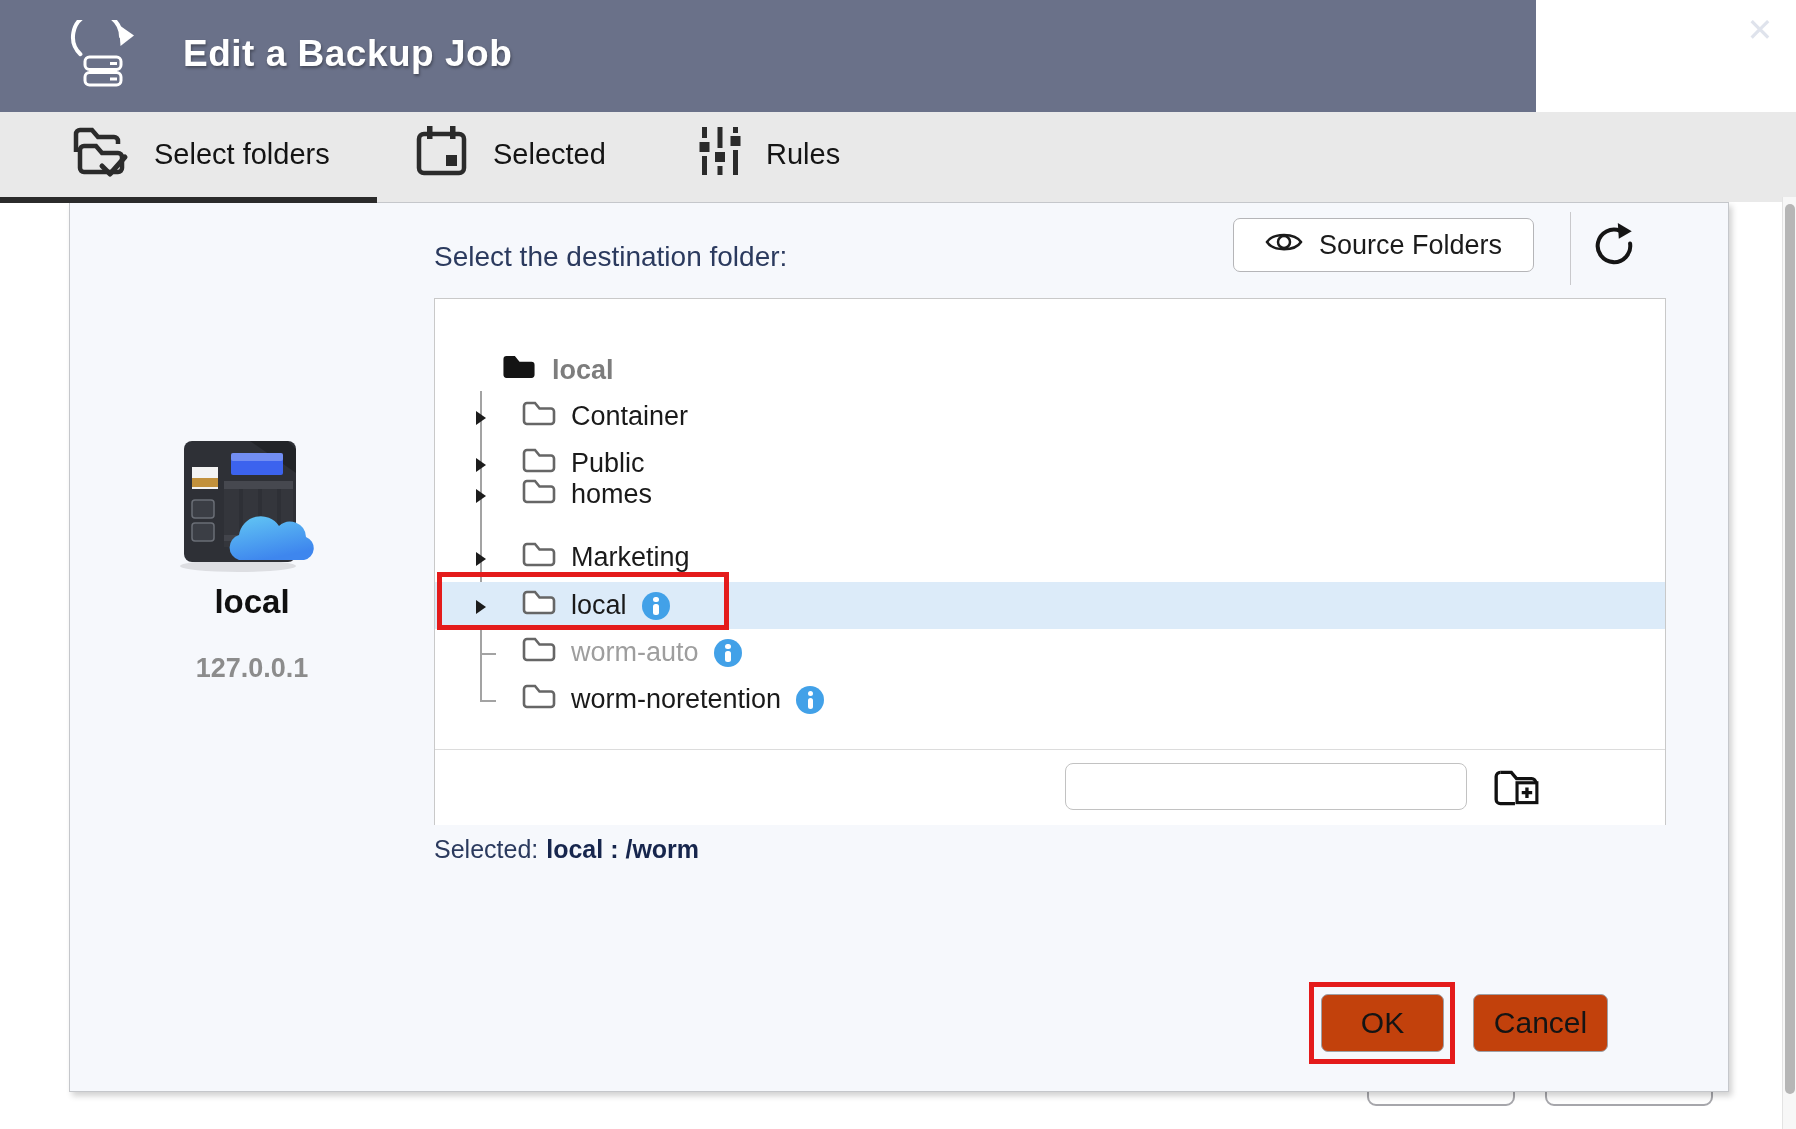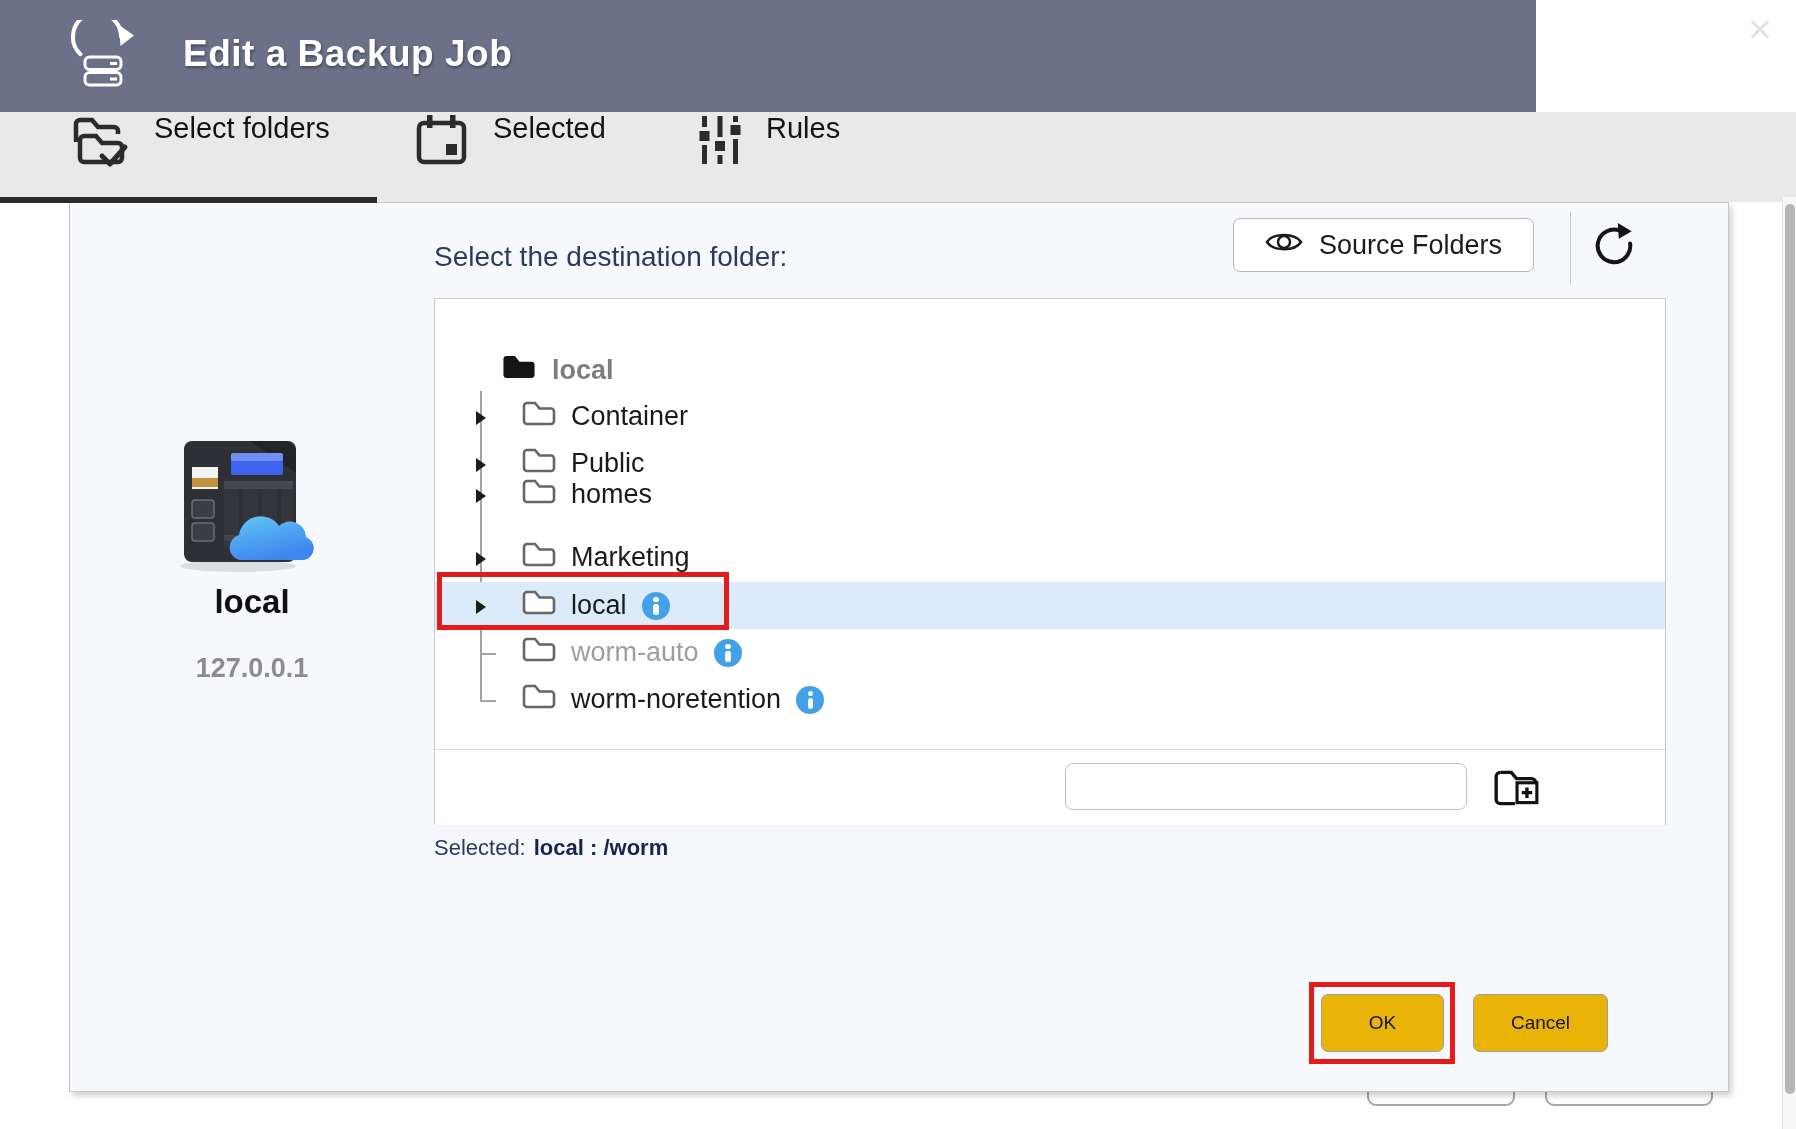--- a/index.html
+++ b/index.html
@@ -14,21 +14,21 @@
   
   .header{position:absolute;left:0;top:0;width:1536px;height:112px;background:var(--header-bg);z-index:4}
   .title{position:absolute;left:183px;top:0;height:112px;line-height:108px;color:#fff;
     font-size:37px;font-weight:bold;letter-spacing:.5px;text-shadow:1px 2px 3px rgba(0,0,0,.35)}
   .hicon{position:absolute;left:64px;top:20px}
   .close{position:absolute;left:1736px;top:6px;width:48px;height:48px;color:#dfe3ec;
     font-size:32px;line-height:48px;text-align:center;cursor:pointer}
 
   
   .tabbar{position:absolute;left:0;top:112px;width:1796px;height:90px;background:var(--tab-bar-bg);z-index:4}
-  .tab{position:absolute;top:0;height:85px;display:flex;gap:24px;
+  .tab{position:absolute;top:0;height:85px;display:flex;align-items:center;gap:24px;
     color:#141414;font-size:29px;cursor:pointer}
   .tab-select{left:66px}
   .tab-schedule{left:413px}
   .tab-rules{left:698px}
   .tab-underline{position:absolute;left:0;top:197px;width:377px;height:6px;background:#2b2b2b;z-index:5}
 
   
   .scrollbar{position:absolute;left:1782px;top:197px;width:14px;height:932px;background:#f7f7f7;
     border-left:1px solid #e3e3e3;z-index:6}
   .scroll-thumb{position:absolute;left:2px;top:7px;width:10px;height:890px;background:#b6b6b6;border-radius:5px}
@@ -79,31 +79,31 @@
   .redbox-worm{position:absolute;left:2px;top:273px;width:292px;height:58px;
     border:5px solid var(--annotation-red);z-index:5;pointer-events:none}
 
   .treefooter{position:absolute;left:0;top:450px;width:1230px;height:76px;background:#fff;
     border-top:1px solid #dcdcdc}
   .newfolder-input{position:absolute;left:630px;top:13px;width:402px;height:47px;border:1.5px solid #c2c2c2;
     border-radius:8px;font-size:24px;padding:0 12px;outline:none;background:#fff;color:#222}
   .addfolder-btn{position:absolute;left:1056px;top:14px;width:50px;height:48px;display:flex;
     align-items:center;justify-content:center;cursor:pointer;background:transparent;border:none}
 
-  .selectedline{position:absolute;left:364px;top:632px;font-size:22px;color:var(--heading-navy)}
+  .selectedline{position:absolute;left:364px;top:632px;font-size:25px;color:var(--heading-navy)}
   .selectedline .selval{font-weight:bold;color:#17264d;margin-left:8px}
 
   
   .server-col{position:absolute;left:92px;top:236px;width:180px;text-align:center}
   .server-name{margin-top:4px;font-size:33px;font-weight:bold;color:#101010}
   .server-ip{margin-top:32px;font-size:27px;font-weight:bold;color:#8c8c8c}
 
   
-  .btn{position:absolute;height:58px;background:#eab308;border:1.5px solid #9ea0a6;border-radius:7px;
-    font-size:19px;color:#141414;font-family:"Liberation Sans",sans-serif;cursor:pointer}
+  .btn{position:absolute;height:58px;background:#c2410c;border:1.5px solid #9ea0a6;border-radius:7px;
+    font-size:30px;color:#141414;font-family:"Liberation Sans",sans-serif;cursor:pointer}
   .ok-btn{left:1251px;top:791px;width:123px}
   .cancel-btn{left:1403px;top:791px;width:135px}
   .redbox-ok{position:absolute;left:1239px;top:779px;width:146px;height:82px;
     border:5px solid var(--annotation-red);z-index:5;pointer-events:none}
 </style>
 </head>
 <body>
 
 <div class="header">
   <span class="hicon">

